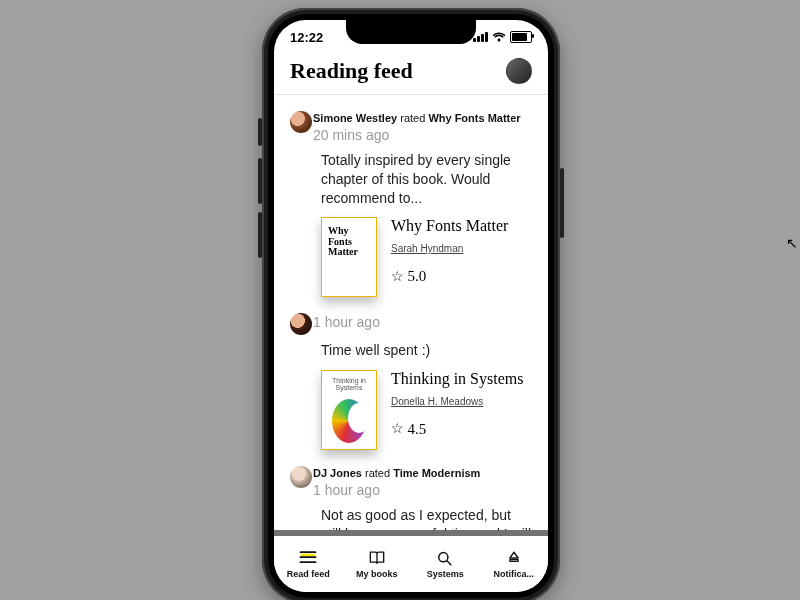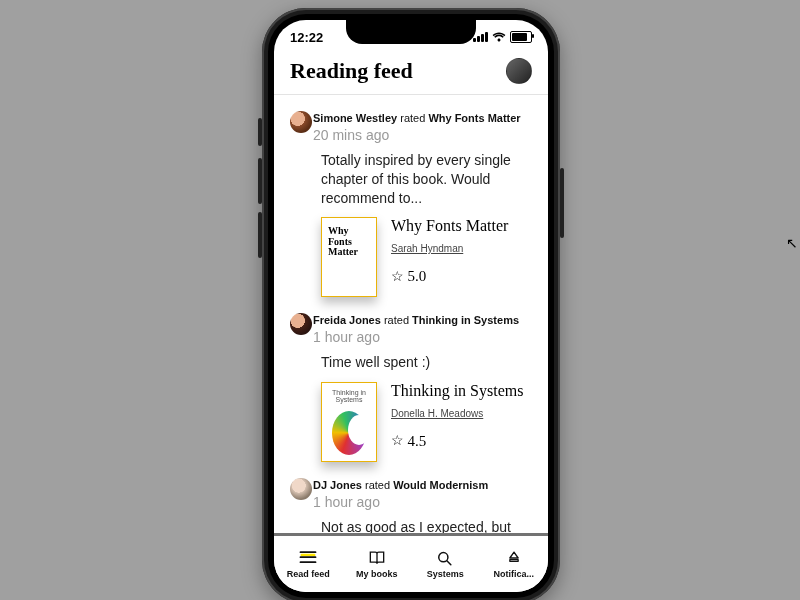--- a/index.html
+++ b/index.html
@@ -45,21 +45,21 @@
   .cover-sys{font-size:7px;color:#555;text-align:center;padding:6px 4px}
   .rainbow{margin:2px auto 0;width:34px;height:44px;border-radius:50%;background:conic-gradient(from 200deg,#e03030,#f0c000,#30c060,#3060e0,#a040c0,#e03030);filter:blur(.4px)}
   .rainbow::after{content:"";position:absolute;left:16px;bottom:10px;width:22px;height:30px;border-radius:50%;background:#fff}
 
   .bk-info{flex:1}
   .bk-title{font-family:Georgia,serif;font-size:16px;font-weight:500;line-height:1.1;margin:0 0 3px}
   .bk-author{font-size:10px;color:#444;text-decoration:underline}
   .rating{margin-top:12px;font-family:Georgia,serif;font-size:15px;display:flex;align-items:center;gap:4px}
   .star{font-size:14px;line-height:1}
 
-  .tabbar{position:absolute;left:0;right:0;bottom:0;height:56px;border-top:3px solid #737373;background:#fff;display:flex}
+  .tabbar{position:absolute;left:0;right:0;bottom:0;height:56px;border-top:6px solid #737373;background:#fff;display:flex}
   .tab{flex:1;display:flex;flex-direction:column;align-items:center;justify-content:center;gap:2px;font-size:9px;font-weight:600;color:#111}
   .tab svg{width:20px;height:18px}
   .tab .tlabel{max-width:56px;overflow:hidden;text-overflow:ellipsis;white-space:nowrap}
   .tab.active .ic-bg{fill:#ffe600}
 
   .cursor{position:absolute;left:786px;top:235px;font-size:14px;color:#000}
 </style>
 </head>
 <body>
 
@@ -123,23 +123,20 @@
                 <span>5.0</span>
               </div>
             </div>
           </div>
         </div>
 
         <div class="card">
           <div class="card-head">
             <div class="av-sm av2"></div>
             <div class="meta">
-              <div class="line1">
-                <b>Freida Jones</b> <span>rated</span> <b>Thinking in Systems</b>
-              </div>
               <div class="time">1 hour ago</div>
             </div>
           </div>
           <div class="review">Time well spent :)</div>
           <div class="book">
             <div class="cover" style="padding:0">
               <div class="cover-sys">Thinking in Systems</div>
               <div class="rainbow"></div>
             </div>
             <div class="bk-info">
@@ -151,21 +148,21 @@
               </div>
             </div>
           </div>
         </div>
 
         <div class="card">
           <div class="card-head">
             <div class="av-sm av3"></div>
             <div class="meta">
               <div class="line1">
-                <b>DJ Jones</b> <span>rated</span> <b>Would Modernism</b>
+                <b>DJ Jones</b> <span>rated</span> <b>Time Modernism</b>
               </div>
               <div class="time">1 hour ago</div>
             </div>
           </div>
           <div class="review">Not as good as I expected, but still has some useful tips and I will likely...</div>
         </div>
 
       </div>
 
       <div class="tabbar">

